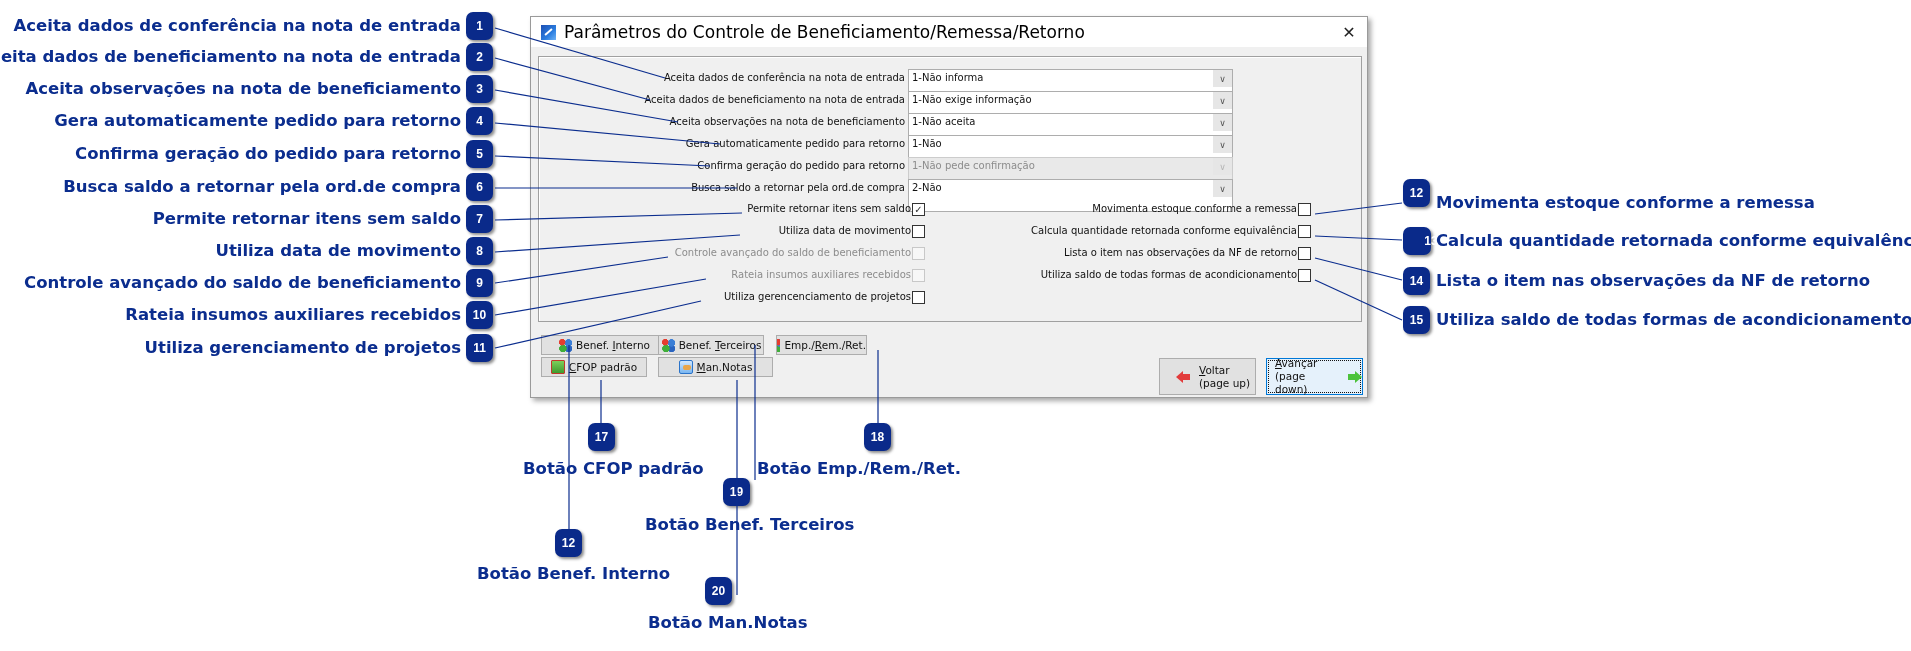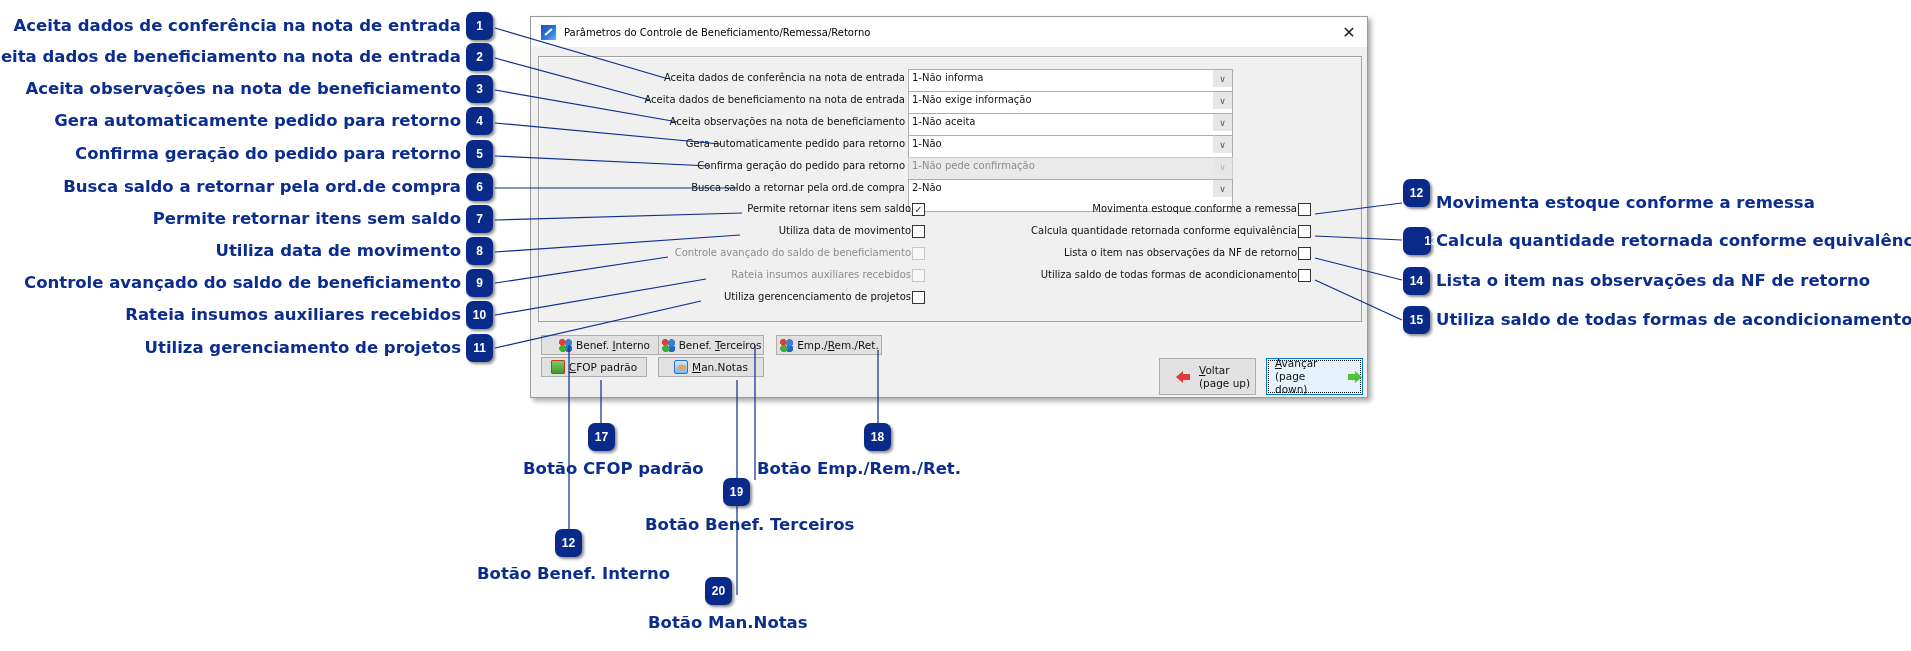--- a/index.html
+++ b/index.html
@@ -10,21 +10,21 @@
   .ann-text { position: absolute; color: #0b2d8e; font-family: "DejaVu Sans", sans-serif; font-weight: bold; font-size: 16.5px; white-space: nowrap; line-height: 20px; }
   .ann-text.right-align { text-align: right; }
   .badge { position: absolute; width: 27px; height: 28px; border-radius: 7px; background: #0a2a8a; color: #fff; font-family: "Liberation Sans", sans-serif; font-weight: bold; font-size: 12px; display: flex; align-items: center; justify-content: center; box-shadow: 2px 2px 3px rgba(0,0,0,0.45); }
   svg.lines { position: absolute; left: 0; top: 0; width: 1911px; height: 651px; pointer-events: none; z-index: 5; }
 
   
   .dialog { position: absolute; left: 530px; top: 16px; width: 838px; height: 382px; background: #f0f0f0; border: 1px solid #9a9a9a; box-shadow: 3px 3px 5px rgba(0,0,0,0.35); }
   .titlebar { position: absolute; left: 0; top: 0; right: 0; height: 30px; background: #ffffff; display: flex; align-items: center; }
   .title-icon { width: 15px; height: 15px; margin-left: 10px; background: linear-gradient(135deg, #1d4fb3 0%, #2a7de0 60%, #6fb2f5 100%); position: relative; }
   .title-icon::after { content: ""; position: absolute; left: 3px; top: 6px; width: 9px; height: 2px; background: #fff; transform: rotate(-40deg); }
-  .title-text { margin-left: 8px; font-family: "DejaVu Sans", sans-serif; font-size: 10px; color: #000; }
+  .title-text { margin-left: 8px; font-family: "DejaVu Sans", sans-serif; font-size: 17px; color: #000; }
   .close-btn { position: absolute; right: 6px; top: 4px; width: 24px; height: 22px; display: flex; align-items: center; justify-content: center; font-size: 16px; color: #222; font-family: "DejaVu Sans", sans-serif; }
 
   .groupbox { position: absolute; left: 7px; top: 39px; width: 824px; height: 266px; border: 1px solid #a0a0a0; box-shadow: inset 1px 1px 0 #fff; }
 
   .lbl { position: absolute; font-family: "DejaVu Sans", sans-serif; font-size: 10px; color: #111; white-space: nowrap; line-height: 14px; text-align: right; }
   .lbl.disabled { color: #8c8c8c; }
 
   .combo { position: absolute; height: 33px; background: #fff; border: 1px solid #adadad; }
   .combo.disabled { background: #e9e9e9; border-color: #cccccc; }
   .combo .val { position: absolute; left: 3px; top: 2px; font-family: "DejaVu Sans", sans-serif; font-size: 10px; color: #111; white-space: nowrap; }
@@ -242,29 +242,29 @@
   <div class="chk" style="left:767px; top:252px;"></div>
 
   <div class="btn" style="left:10px; top:318px; width:126px;">
     <span class="ico ico-benef"></span>
     <span><span>Benef. </span><u>I</u><span>nterno</span></span>
   </div>
   <div class="btn" style="left:127px; top:318px; width:106px;">
     <span class="ico ico-benef"></span>
     <span><span>Benef. </span><u>T</u><span>erceiros</span></span>
   </div>
-  <div class="btn" style="left:245px; top:318px; width:106px;">
+  <div class="btn" style="left:245px; top:318px; width:91px;">
     <span class="ico ico-benef"></span>
     <span><span>Emp./</span><u>R</u><span>em./Ret.</span></span>
   </div>
   <div class="btn" style="left:10px; top:340px; width:106px;">
     <span class="ico ico-cfop"></span>
     <span><u>C</u><span>FOP padrão</span></span>
   </div>
-  <div class="btn" style="left:127px; top:340px; width:106px;">
+  <div class="btn" style="left:127px; top:340px; width:115px;">
     <span class="ico ico-notas"></span>
     <span><u>M</u><span>an.Notas</span></span>
   </div>
 
   <div class="nav-btn back" style="left:628px; top:341px; width:97px;">
     <span style="margin-left:16px; margin-right:10px;" class="arrow-left"></span>
     <span style="margin-left:6px;"><u>V</u><span>oltar</span><br><span>(page up)</span></span>
   </div>
   <div class="nav-btn next" style="left:735px; top:341px; width:97px;">
     <span style="margin-left:8px;"><u>A</u><span>vançar</span><br><span>(page down)</span></span>

